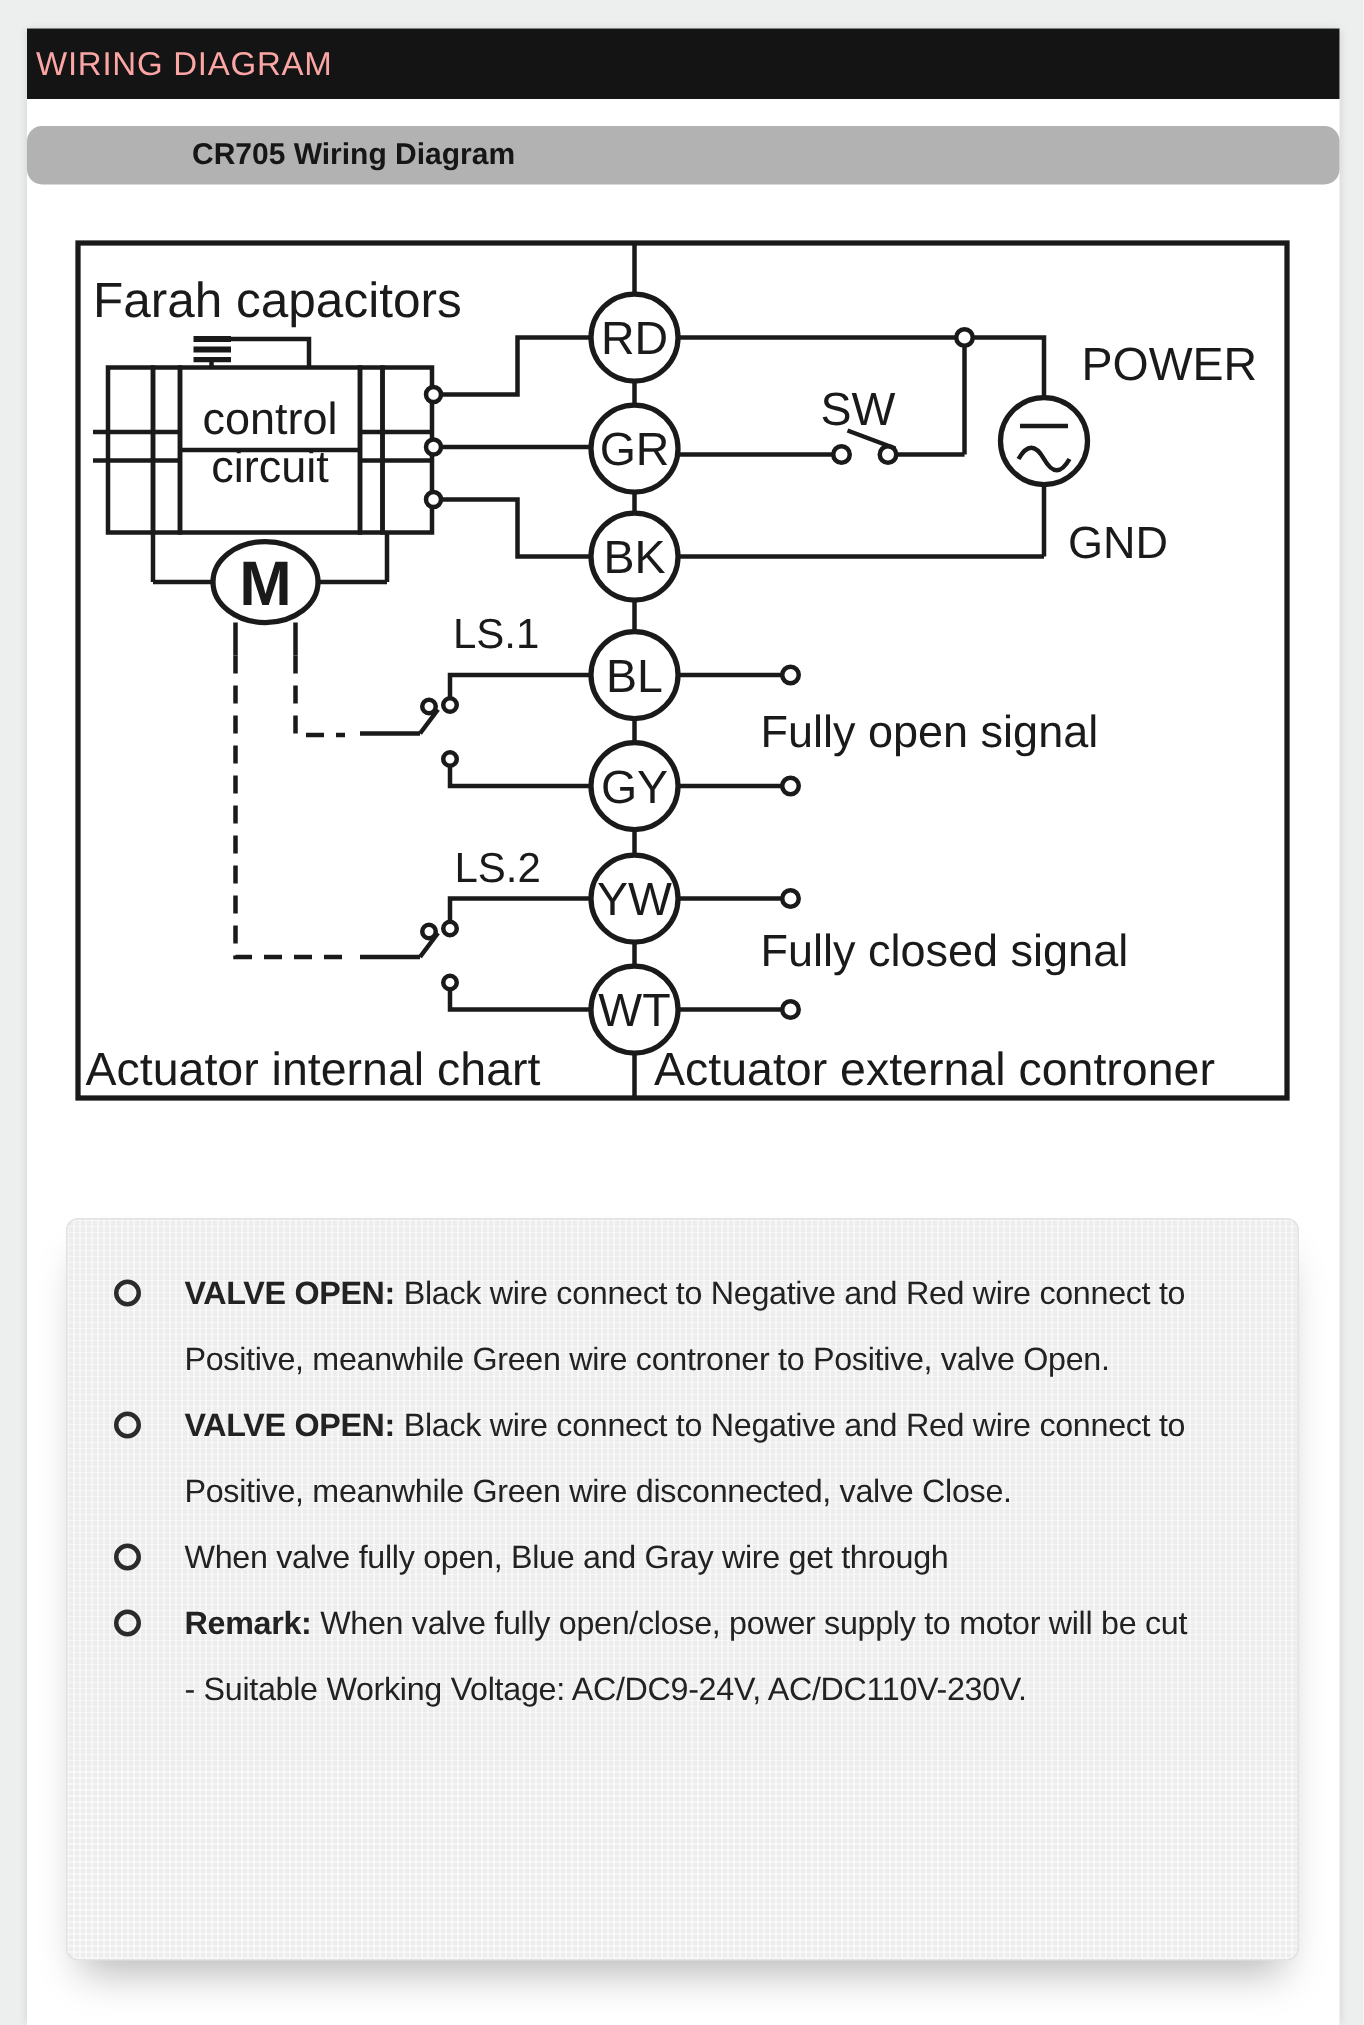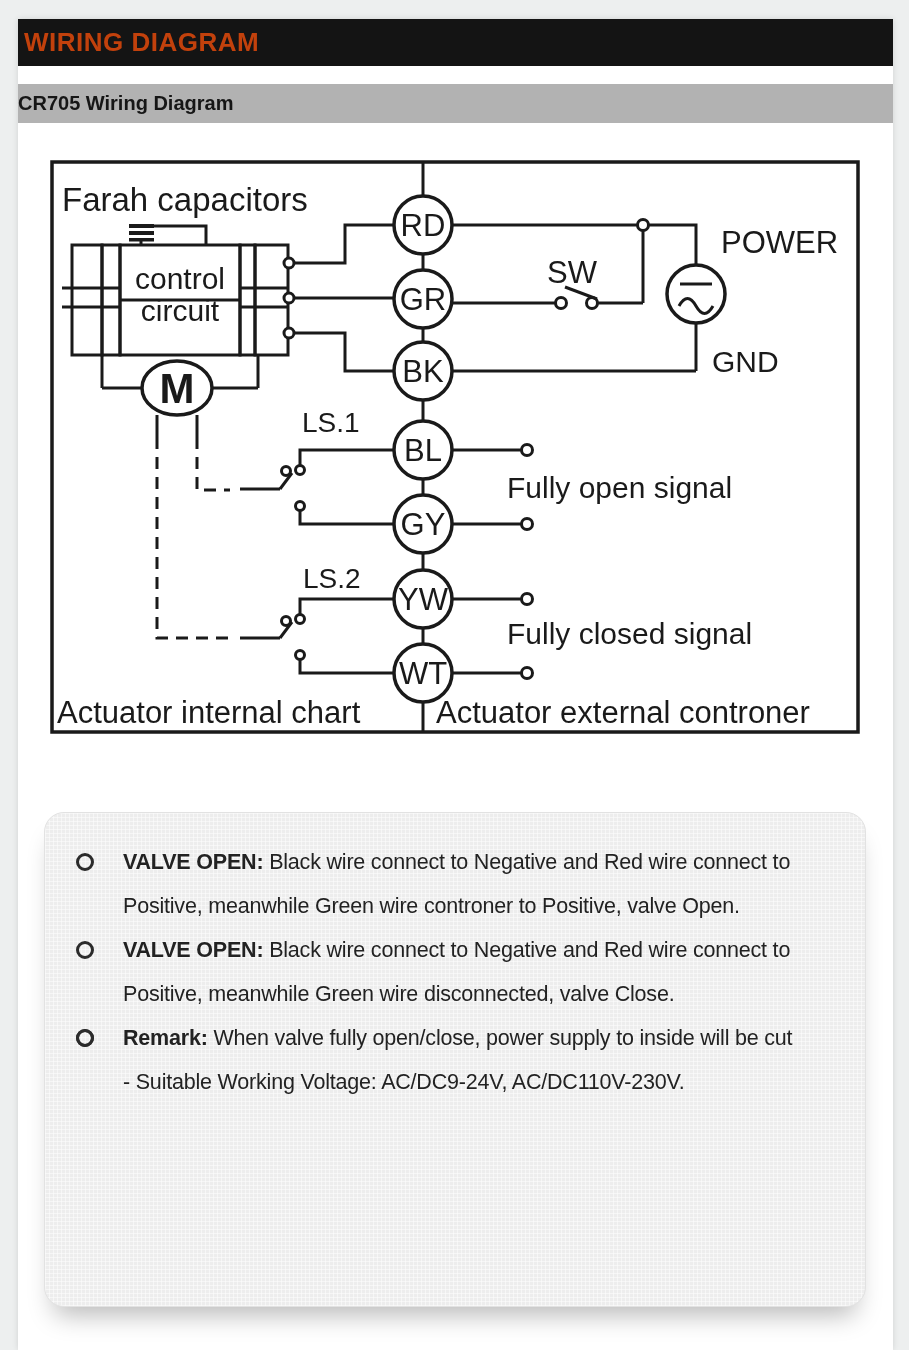--- a/index.html
+++ b/index.html
@@ -16,40 +16,40 @@
     background:#ffffff;
     box-shadow:0 0 6px rgba(0,0,0,.12);
   }
   .black-bar{
     position:absolute;left:18px;top:19px;width:875px;height:47px;
     background:#141414;
     display:flex;align-items:center;
     padding-left:6px;box-sizing:border-box;
   }
   .black-bar .title{
-    color:#c2410c;font-size:26px;font-weight:bold;letter-spacing:.5px;
+    color:#fca5a5;font-size:22px;font-weight:normal;letter-spacing:.5px;
   }
   .gray-bar{
     position:absolute;left:18px;top:84px;width:875px;height:39px;
     background:#b2b2b2;
     display:flex;align-items:center;
-    box-sizing:border-box;
+    padding-left:110px;box-sizing:border-box;border-radius:10px;
   }
   .gray-bar .subtitle{color:#161616;font-size:20px;font-weight:bold;}
   svg.diagram{position:absolute;left:0;top:0;}
   svg.diagram text{fill:#1a1a1a;}
 
   .note-box{
     position:absolute;left:44px;top:812px;width:822px;height:495px;
     background:#ededed;
     background-image:
       repeating-linear-gradient(0deg, rgba(255,255,255,.5) 0 1px, transparent 1px 4px),
       repeating-linear-gradient(90deg, rgba(255,255,255,.5) 0 1px, transparent 1px 4px);
     border:1px solid #e2e2e2;
-    border-radius:20px;
+    border-radius:8px;
     box-sizing:border-box;
     box-shadow:0 18px 26px -10px rgba(0,0,0,.28);
     padding:27px 20px 0 78px;
     color:#222222;
   }
   .note-item{position:relative;}
   .bullet{
     position:absolute;left:-47px;top:13px;
     width:12px;height:12px;border:3px solid #2b2b2b;border-radius:50%;
     background:transparent;
@@ -226,22 +226,23 @@
     </div>
 
     <div class="note-item">
       <span class="bullet"></span>
       <div class="nline"><b>VALVE OPEN:</b><span> Black wire connect to Negative and Red wire connect to</span></div>
       <div class="nline">Positive, meanwhile Green wire disconnected, valve Close.</div>
     </div>
 
     <div class="note-item">
       <span class="bullet"></span>
-    </div>
-
-    <div class="note-item">
-      <span class="bullet"></span>
-      <div class="nline"><b>Remark:</b><span> When valve fully open/close, power supply to inside will be cut</span></div>
+      <div class="nline">When valve fully open, Blue and Gray wire get through</div>
+    </div>
+
+    <div class="note-item">
+      <span class="bullet"></span>
+      <div class="nline"><b>Remark:</b><span> When valve fully open/close, power supply to motor will be cut</span></div>
       <div class="nline">- Suitable Working Voltage: AC/DC9-24V, AC/DC110V-230V.</div>
     </div>
 
   </div>
 </div>
 
 </body></html>

